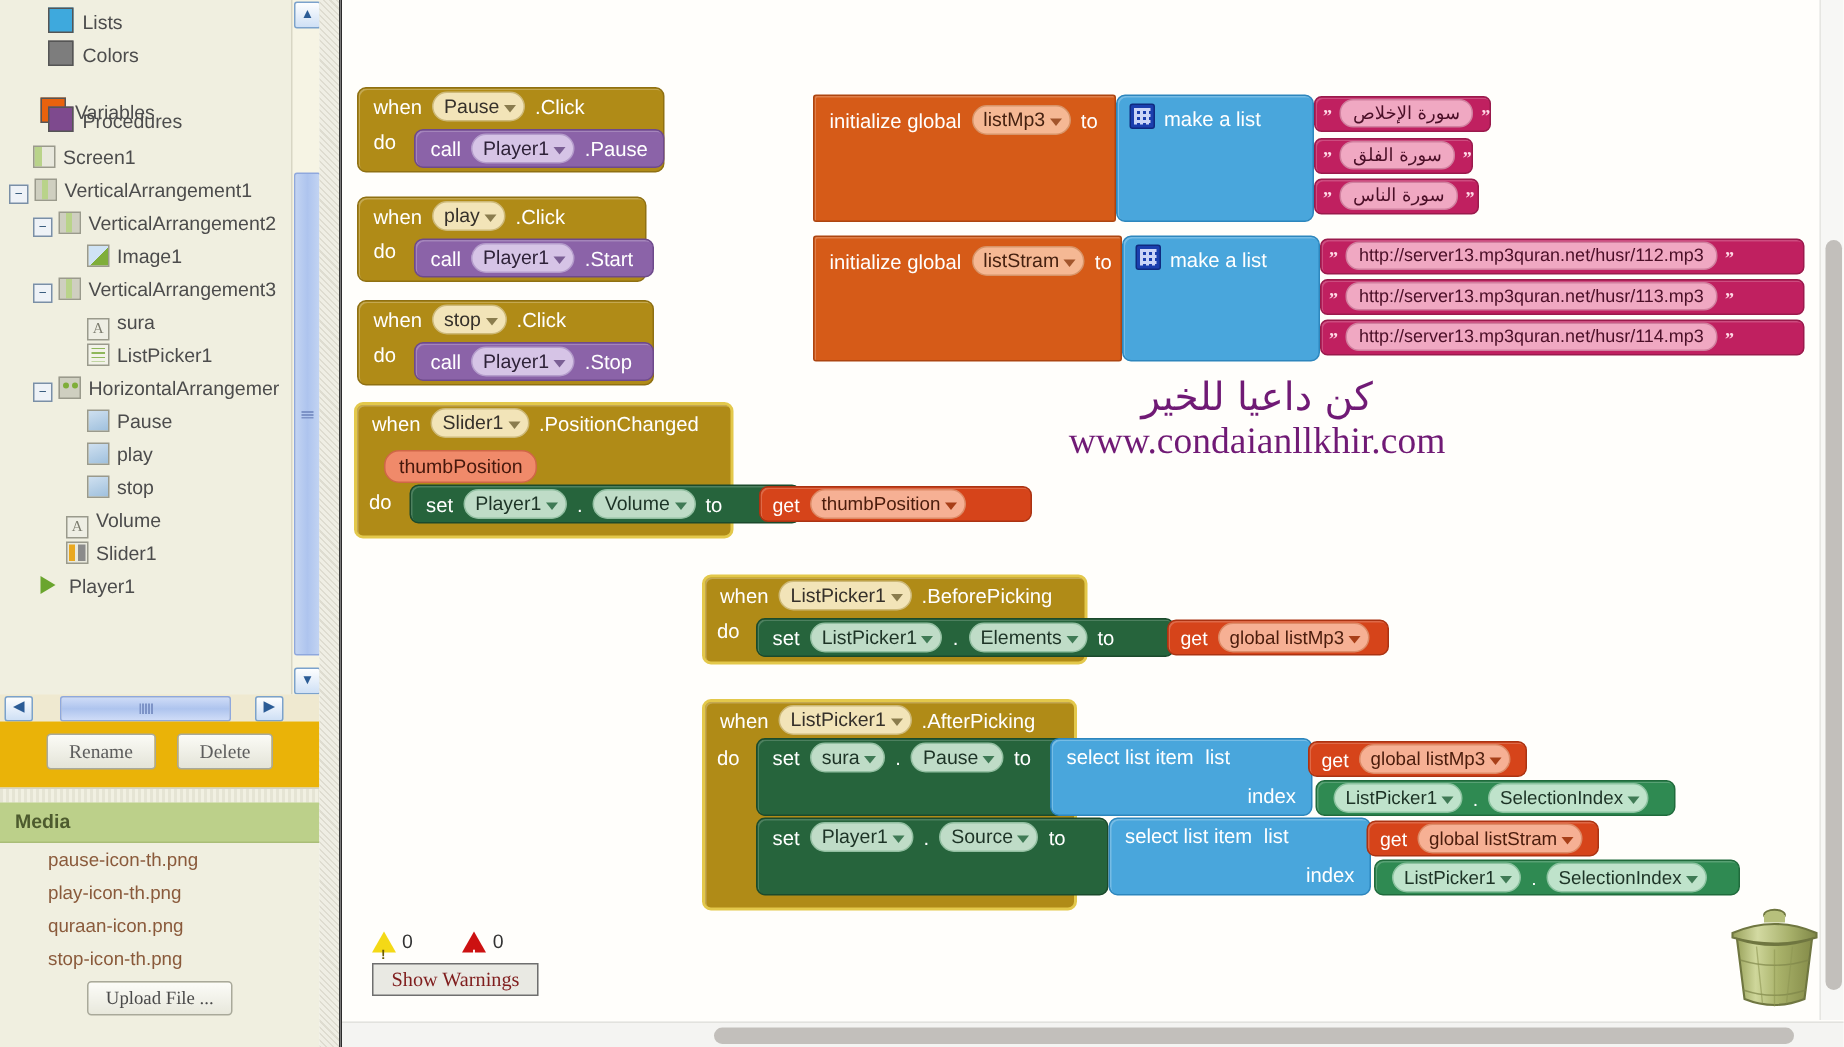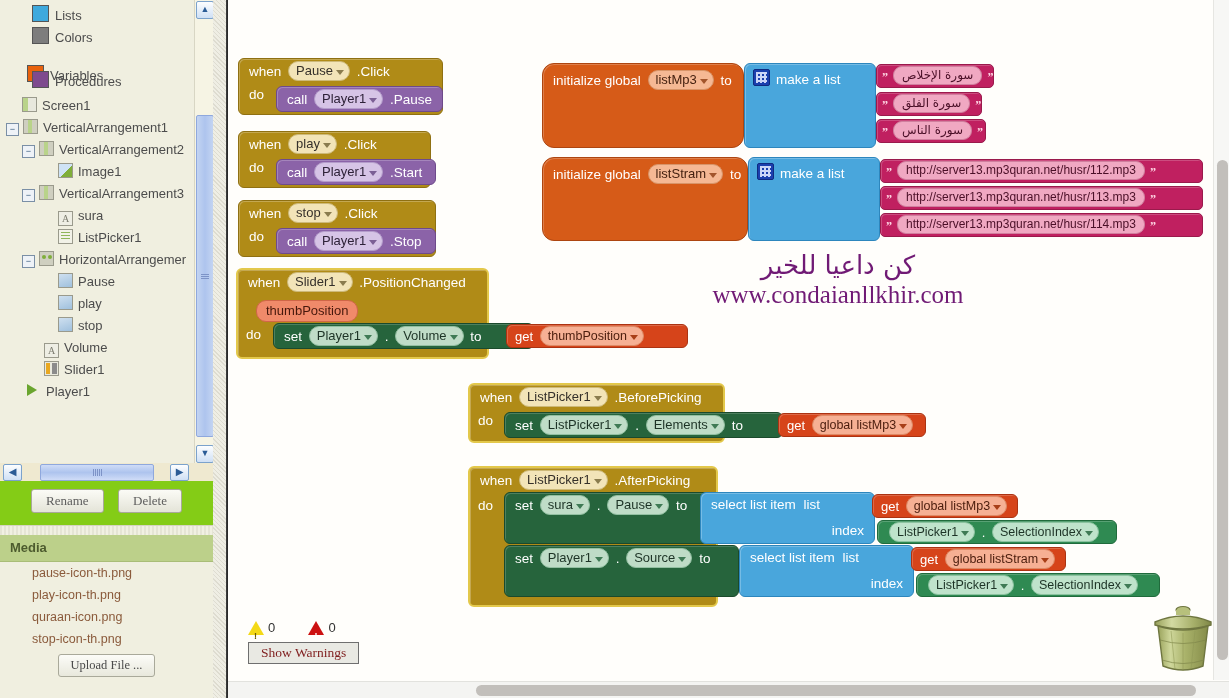--- a/index.html
+++ b/index.html
@@ -110,21 +110,21 @@
   #tree-hthumb{position:absolute;left:40px;top:1px;width:112px;height:15px;
     background:linear-gradient(180deg,#cfdcf7,#aec4ee,#cfdcf7);
     border:1px solid #8fa8dd;border-radius:2px;}
   #tree-hthumb:after{
     content:"";position:absolute;top:4px;left:50%;margin-left:-4px;width:9px;height:7px;
     background:repeating-linear-gradient(90deg,#7d93c7 0 1px,transparent 1px 2px);
   }
 
   #rename-delete{
     position:absolute;left:0;top:481px;width:213px;height:44px;
-    background:#84cc16;text-align:center;
+    background:#eab308;text-align:center;
   }
   .gwt-btn{
     display:inline-block;margin:8px 5px 0 5px;
     padding:3px 14px;font-size:13px;color:#5d5d5d;
     font-family:"Liberation Serif",serif;
     background:linear-gradient(#fbfbf6,#e4e4d8);
     border:1px solid #a9a99a;border-radius:3px;
     cursor:pointer;
   }
 
@@ -229,21 +229,21 @@
     background:#2f8a52;border:1px solid #206b3c;border-radius:6px;
     color:#fff;font-size:13px;height:24px;line-height:24px;
     padding:0 8px;white-space:nowrap;
     box-shadow:inset 1px 1px 0 rgba(255,255,255,.2);
   }
   .gcomp .fld{background:#bfe3cb;border-color:#8cc3a0;color:#1d3326;font-size:12.5px;}
   .gcomp .fld:after{border-top-color:#3f7a55;}
 
   
   .varblk{
-    background:#d65b18;border:1px solid #ad4510;border-radius:12px;
+    background:#d65b18;border:1px solid #ad4510;border-radius:2px;
     color:#fff;font-size:13.5px;white-space:nowrap;
     box-shadow:inset 1px 1px 0 rgba(255,255,255,.22);
   }
   .varblk .fld{background:#f5b894;border-color:#d89468;color:#452110;}
   .varblk .fld:after{border-top-color:#a2552c;}
   .getblk{
     background:#d6441a;border:1px solid #ab3312;border-radius:6px;
     color:#fff;font-size:13px;height:24px;line-height:24px;padding:0 8px;
     white-space:nowrap;box-shadow:inset 1px 1px 0 rgba(255,255,255,.2);
   }

